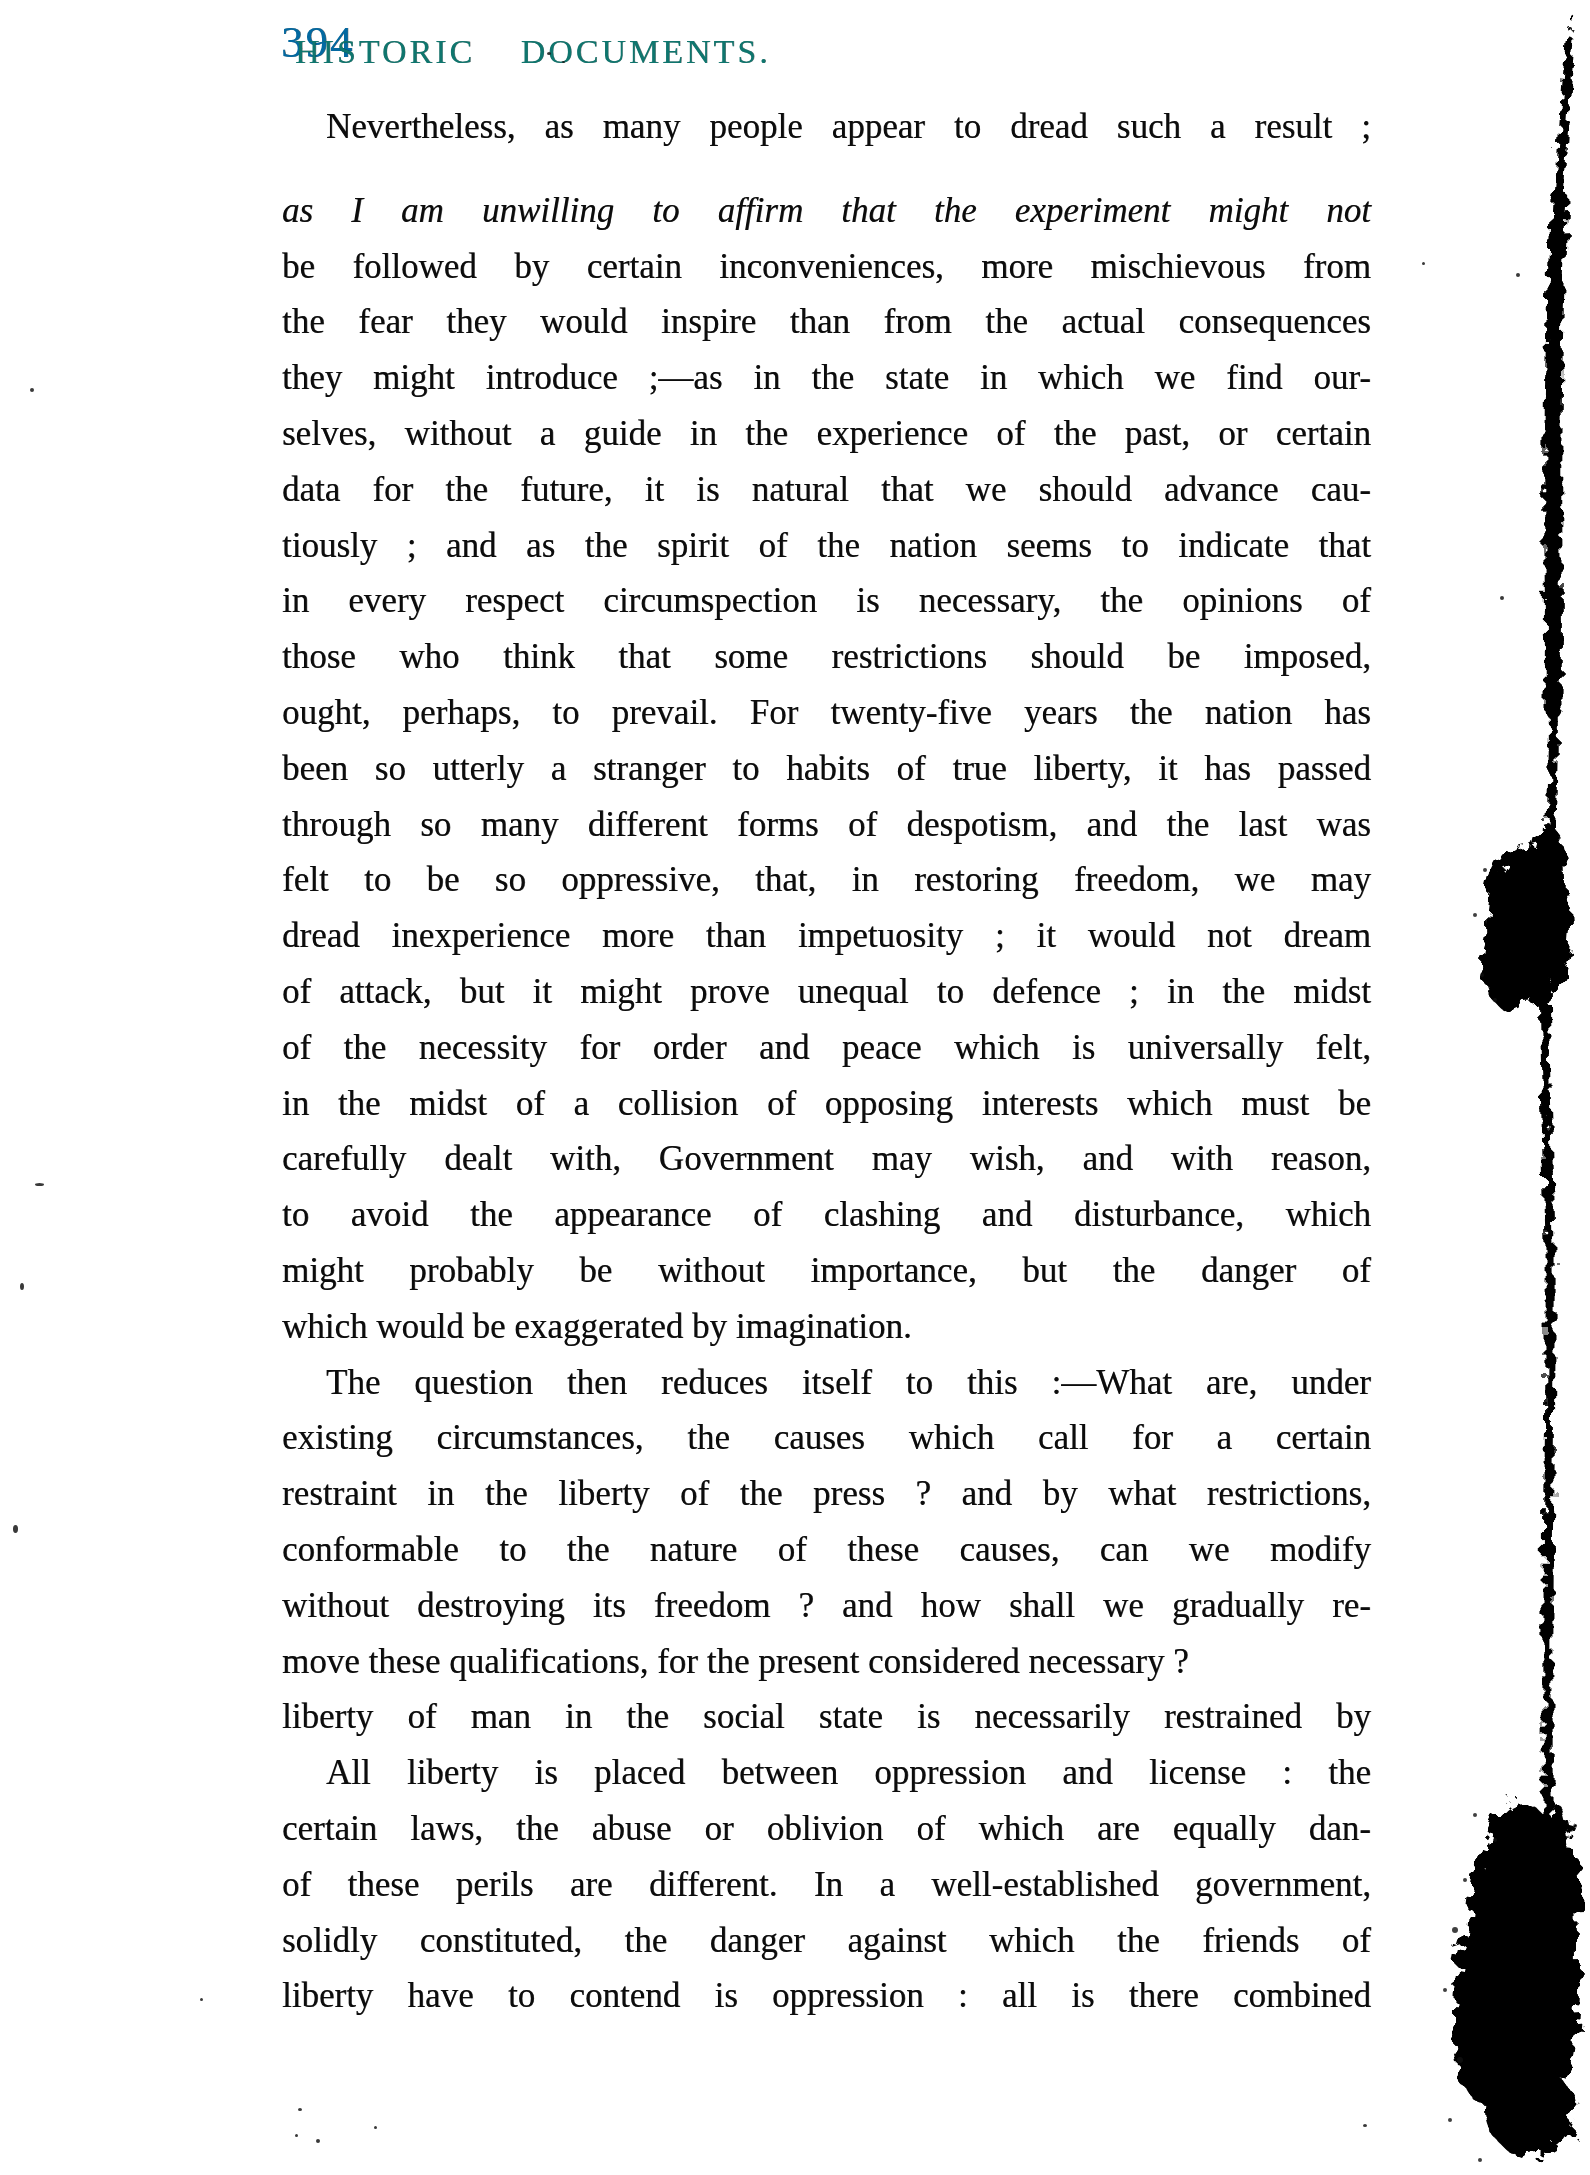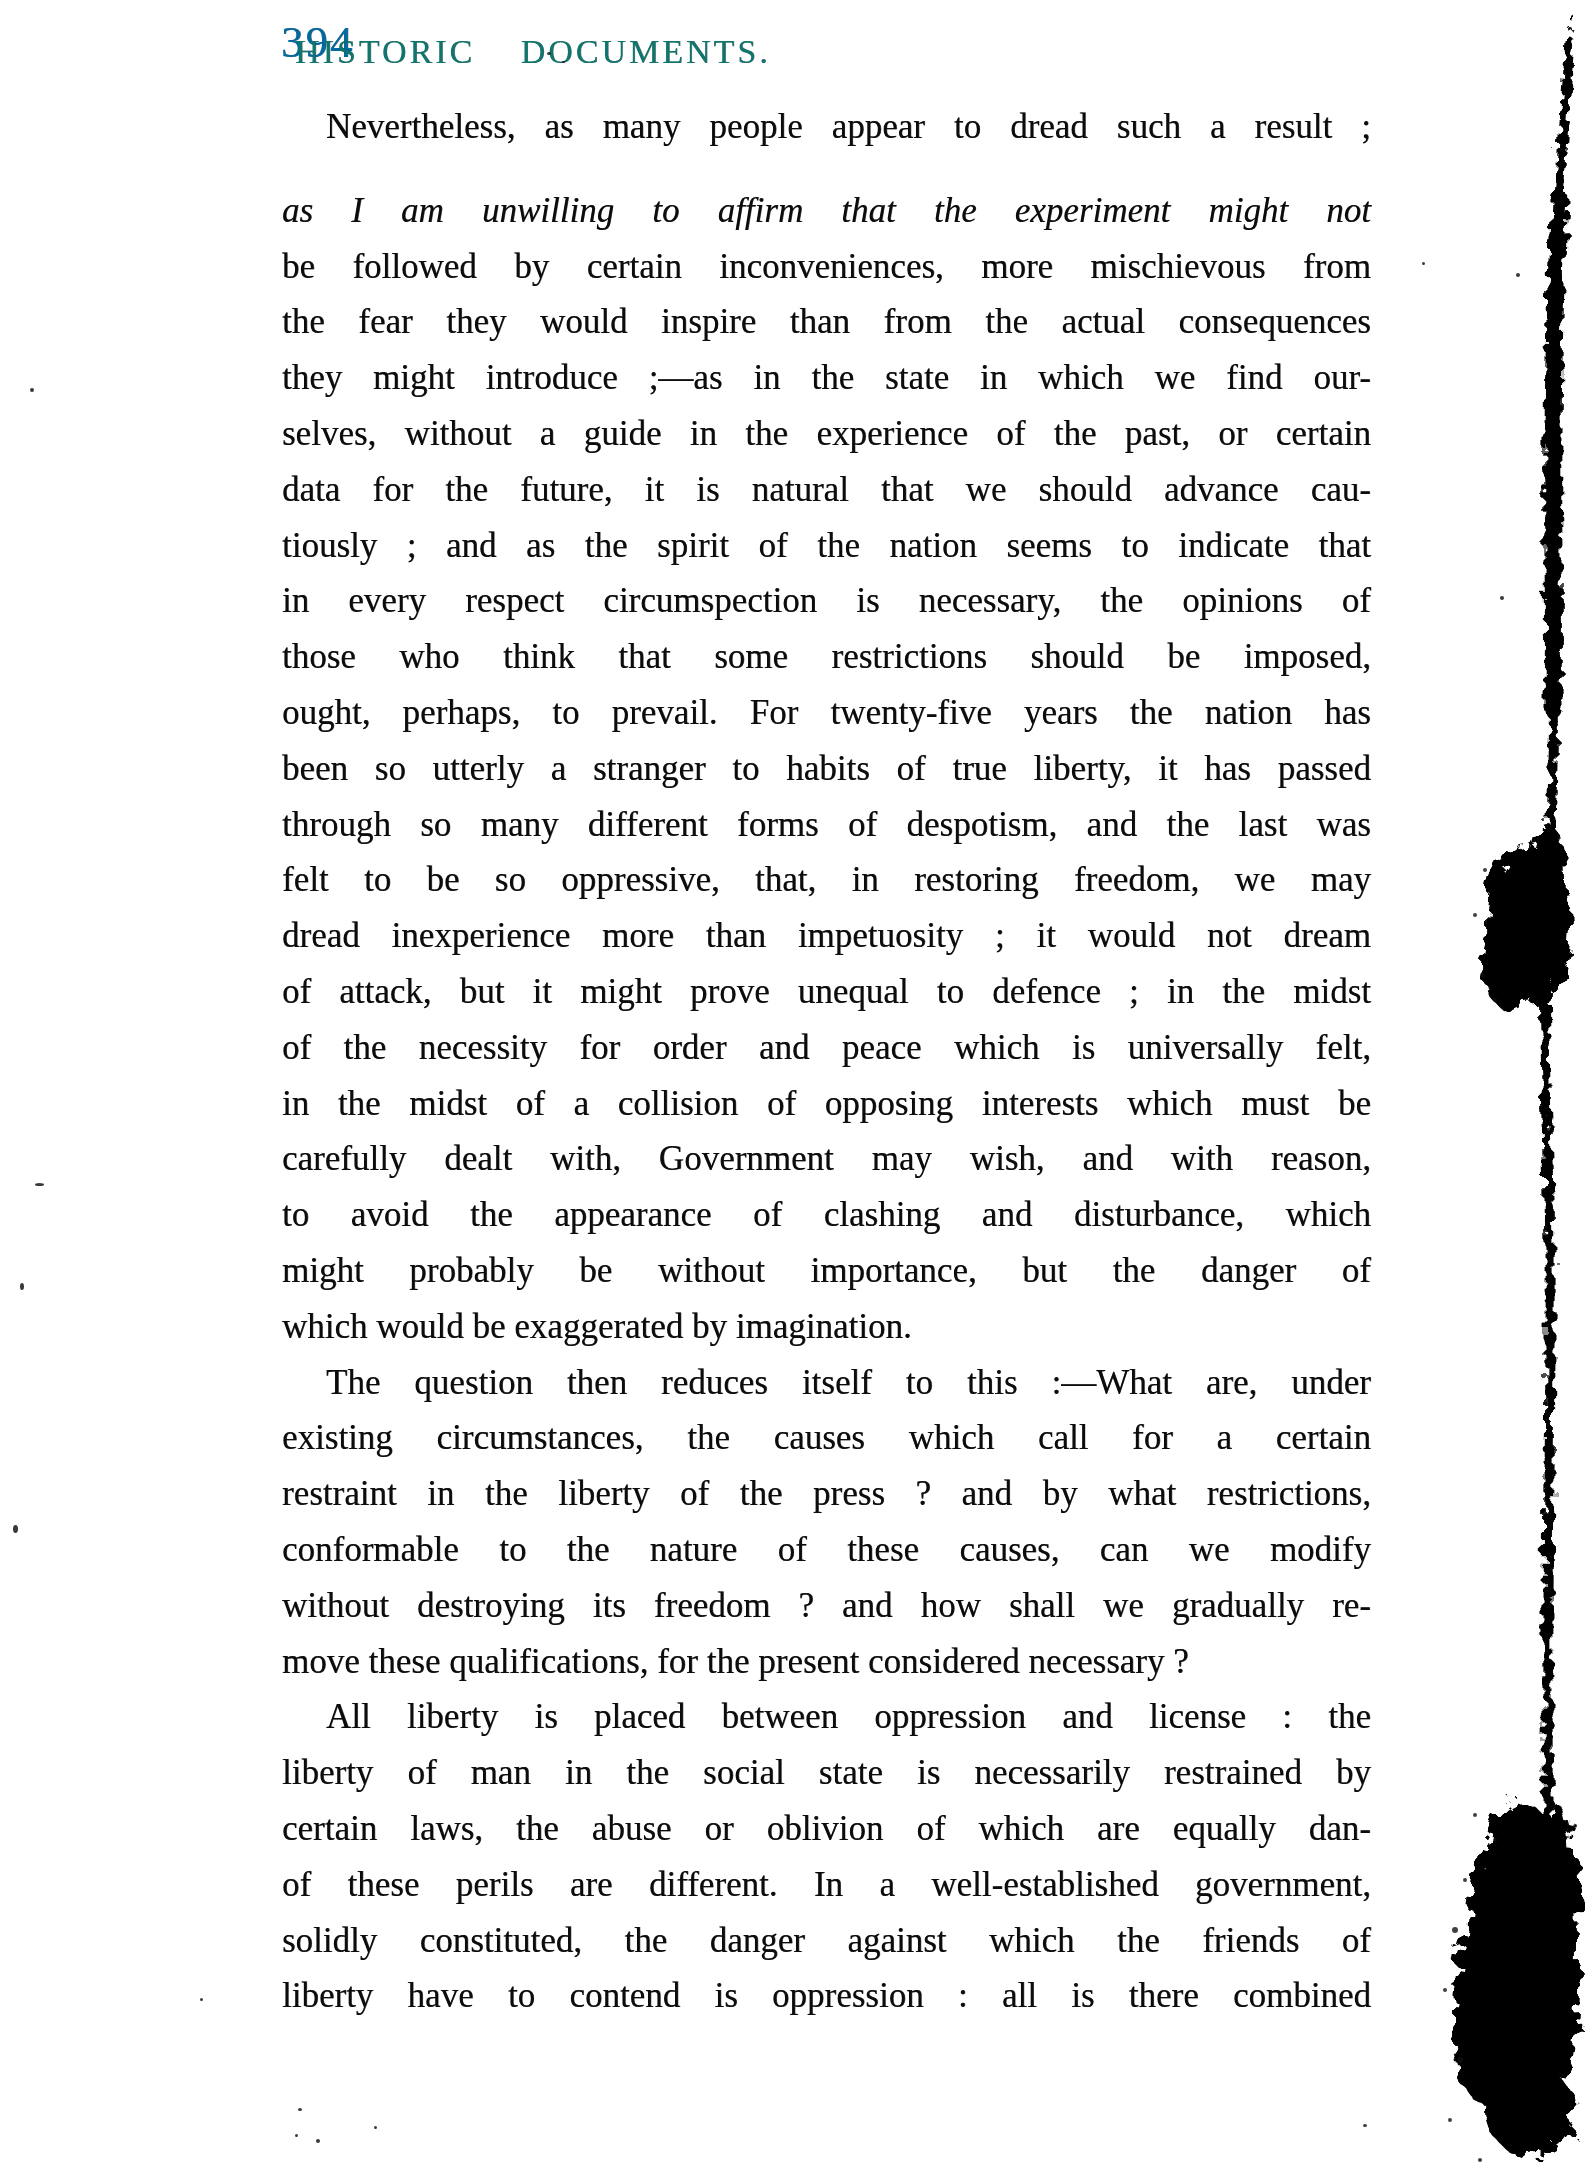--- a/index.html
+++ b/index.html
@@ -101,22 +101,22 @@
       <div class="line">carefully dealt with, Government may wish, and with reason,</div>
       <div class="line">to avoid the appearance of clashing and disturbance, which</div>
       <div class="line">might probably be without importance, but the danger of</div>
       <div class="line last">which would be exaggerated by imagination.</div>
       <div class="line indent">The question then reduces itself to this :—What are, under</div>
       <div class="line">existing circumstances, the causes which call for a certain</div>
       <div class="line">restraint in the liberty of the press ?  and by what restrictions,</div>
       <div class="line">conformable to the nature of these causes, can we modify</div>
       <div class="line">without destroying its freedom ? and how shall we gradually re-</div>
       <div class="line last">move these qualifications, for the present considered necessary ?</div>
+      <div class="line">liberty of man in the social state is necessarily restrained by</div>
       <div class="line indent">All liberty is placed between oppression and license :  the</div>
-      <div class="line">liberty of man in the social state is necessarily restrained by</div>
       <div class="line">certain laws, the abuse or oblivion of which are equally dan-</div>
       <div class="line">of these perils are different.  In a well-established government,</div>
       <div class="line">solidly constituted, the danger against which the friends of</div>
       <div class="line">liberty have to contend is oppression :  all is there combined</div>
     </div>
 
   <svg class="gutter-art" viewBox="0 0 200 2175">
     <defs>
       <filter id="roughen" x="-40%" y="-40%" width="180%" height="180%">
         <feTurbulence type="fractalNoise" baseFrequency="0.055" numOctaves="3" result="n"></feTurbulence>

